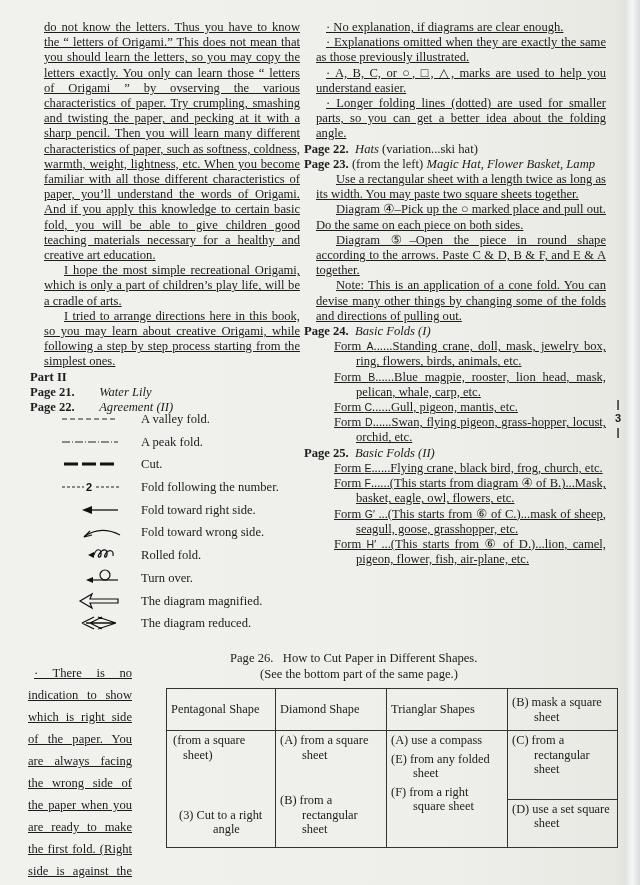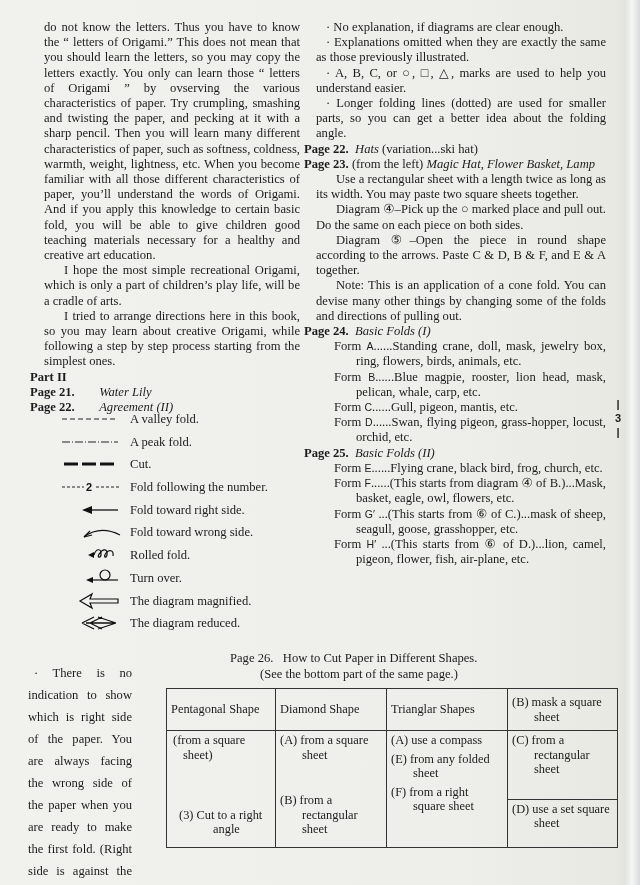--- a/index.html
+++ b/index.html
@@ -9,34 +9,34 @@
     font-family: "Liberation Serif", "DejaVu Serif", serif;
     color: #1c1c1c;
   }
   .page-edge {
     position: absolute; right: 0; top: 0; width: 14px; height: 885px;
     background: linear-gradient(90deg, #e3e6e6 0%, #f5f6f4 45%, #d7dcdc 100%);
   }
   .col { position: absolute; font-size: 12.6px; line-height: 15.2px; }
   .col-left { left: 44px; top: 20px; width: 256px; }
   .col-right { left: 316px; top: 20px; width: 290px; }
-  p { margin: 0; text-align: justify; }
+  p { margin: 0; text-align: justify; text-decoration: underline; }
   .indent { text-indent: 20px; }
   .form-item { padding-left: 40px; text-indent: -22px; text-align: justify; }
   .bold { font-weight: bold; }
   .it { font-style: italic; }
   .sans { font-family: "Liberation Sans", "DejaVu Sans", sans-serif; font-size: 10.5px; }
   .page-ref { margin-left: -12px; text-indent: 0; }
   .part { margin-left: -14px; font-weight: bold; }
   .page-line { margin-left: -14px; }
   .page-line .lbl { font-weight: bold; display: inline-block; width: 66px; }
   .legend { position: absolute; left: 60px; top: 408px; width: 250px; }
   .legend-row { position: relative; height: 22.7px; font-size: 12.6px; line-height: 22px; }
   .legend-sym { position: absolute; left: 0; width: 64px; height: 22px; }
-  .legend-label { position: absolute; left: 70px; white-space: nowrap; }
+  .legend-label { position: absolute; left: 81px; white-space: nowrap; }
   .side-note { position: absolute; left: 28px; top: 662px; width: 104px; font-size: 12.6px; line-height: 22px; }
   .side-note p { text-align: justify; }
   .t-title { position: absolute; left: 230px; top: 651px; font-size: 12.6px; line-height: 15.6px; }
   .t-title .l2 { padding-left: 30px; }
   table.cut {
     position: absolute; left: 166px; top: 688px; width: 452px; height: 160px;
     border-collapse: collapse; font-size: 12.4px; line-height: 14.6px;
   }
   table.cut td { border: 1px solid #333; vertical-align: top; padding: 2px 4px; }
   .hdr { vertical-align: middle !important; }

